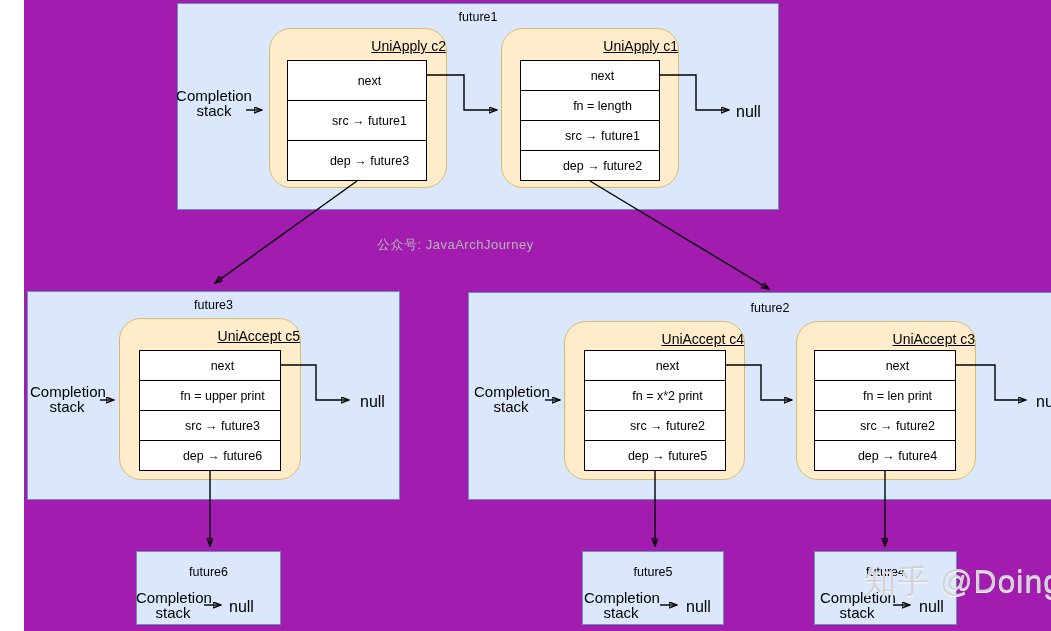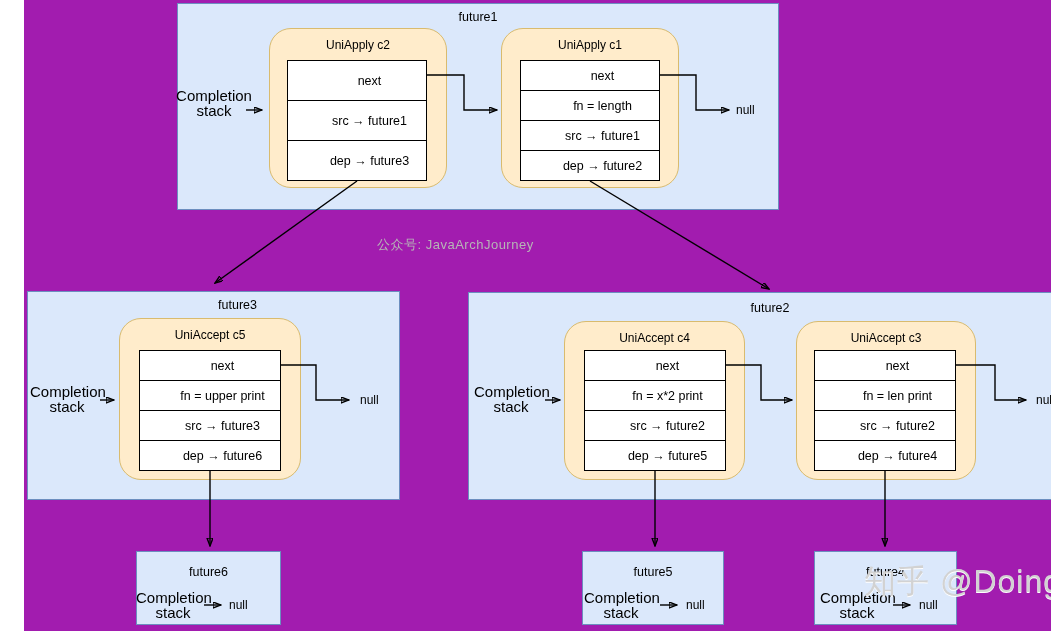--- a/index.html
+++ b/index.html
@@ -3,45 +3,45 @@
 <meta charset="utf-8">
 <style>
   html,body{margin:0;padding:0;background:#fff;}
   .canvas{
     position:relative;width:1051px;height:631px;background:#a21caf;
     font-family:"Liberation Sans","DejaVu Sans",sans-serif;color:#000;overflow:hidden;margin-left:24px;
   }
   .container{position:absolute;background:#dbe8fb;border:1px solid #6c8ebf;box-sizing:border-box;z-index:1;}
   .ctitle{position:absolute;font-size:12.5px;text-align:center;z-index:2;}
   .node{position:absolute;background:#ffeccb;border:1px solid #d9bb6e;border-radius:22px;box-sizing:border-box;z-index:2;}
-  .ntitle{position:absolute;top:9px;left:0;right:0;text-align:center;font-size:12px;}
+  .ntitle{position:absolute;top:9px;left:0;right:0;text-align:right;font-size:14px;text-decoration:underline;}
   .slot-table{position:absolute;background:#ffffff;border:1px solid #000000;box-sizing:border-box;display:flex;flex-direction:column;z-index:2;}
   .slot{flex:1;display:flex;align-items:center;justify-content:center;font-size:12.5px;border-top:1px solid #000;white-space:nowrap;padding-left:25px;}
   .slot:first-child{border-top:none;}
   .lbl{position:absolute;font-size:15px;line-height:15px;text-align:center;z-index:4;}
-  .nul{position:absolute;font-size:12px;z-index:4;}
+  .nul{position:absolute;font-size:16px;z-index:4;}
   .wires{position:absolute;left:0;top:0;width:1051px;height:631px;z-index:3;pointer-events:none;}
   .wires path{fill:none;stroke:#000;stroke-width:1.4;}
   .wm-wechat{position:absolute;left:353px;top:236px;font-size:13px;color:#b6b6b6;z-index:4;letter-spacing:.5px;}
   .wm-zhihu{position:absolute;left:840px;top:560px;font-size:32px;color:#d2d2d2;z-index:6;letter-spacing:1px;text-shadow:0 1px 0 #ffffff;}
 </style>
 </head>
 <body>
 
 <div class="canvas">
 
   <div class="container" style="left:153px;top:3px;width:602px;height:207px;"></div>
   <div class="container" style="left:3px;top:291px;width:373px;height:209px;"></div>
   <div class="container" style="left:444px;top:292px;width:604px;height:208px;"></div>
   <div class="container" style="left:112px;top:551px;width:145px;height:74px;"></div>
   <div class="container" style="left:558px;top:551px;width:142px;height:74px;"></div>
   <div class="container" style="left:790px;top:551px;width:143px;height:74px;"></div>
 
   <div class="ctitle" style="left:153px;top:10px;width:602px;">future1</div>
-  <div class="ctitle" style="left:3px;top:298px;width:373px;padding-left:24px;">future3</div>
+  <div class="ctitle" style="left:3px;top:298px;width:373px;">future3</div>
   <div class="ctitle" style="left:444px;top:301px;width:604px;">future2</div>
   <div class="ctitle" style="left:112px;top:565px;width:145px;">future6</div>
   <div class="ctitle" style="left:558px;top:565px;width:142px;">future5</div>
   <div class="ctitle" style="left:790px;top:565px;width:143px;">future4</div>
 
   <div class="node" style="left:245px;top:28px;width:178px;height:160px;">
     <div class="ntitle">UniApply c2</div>
   </div>
   <div class="node" style="left:477px;top:28px;width:178px;height:160px;">
     <div class="ntitle">UniApply c1</div>

